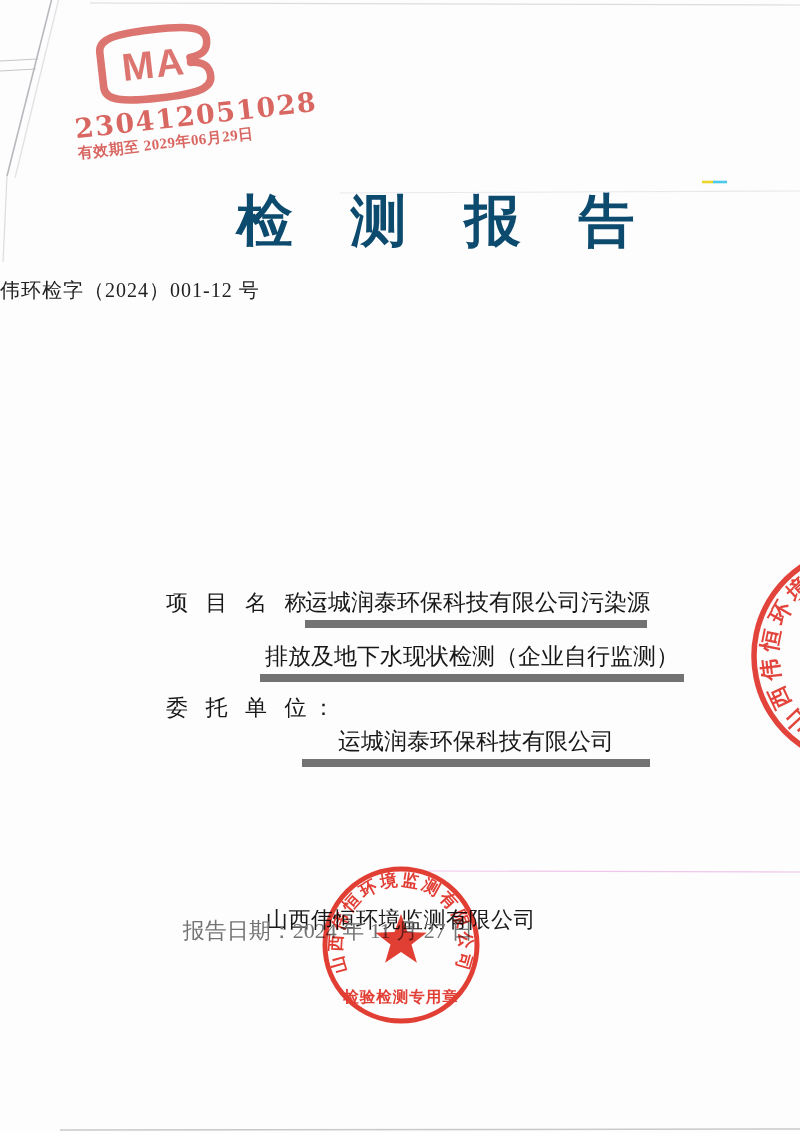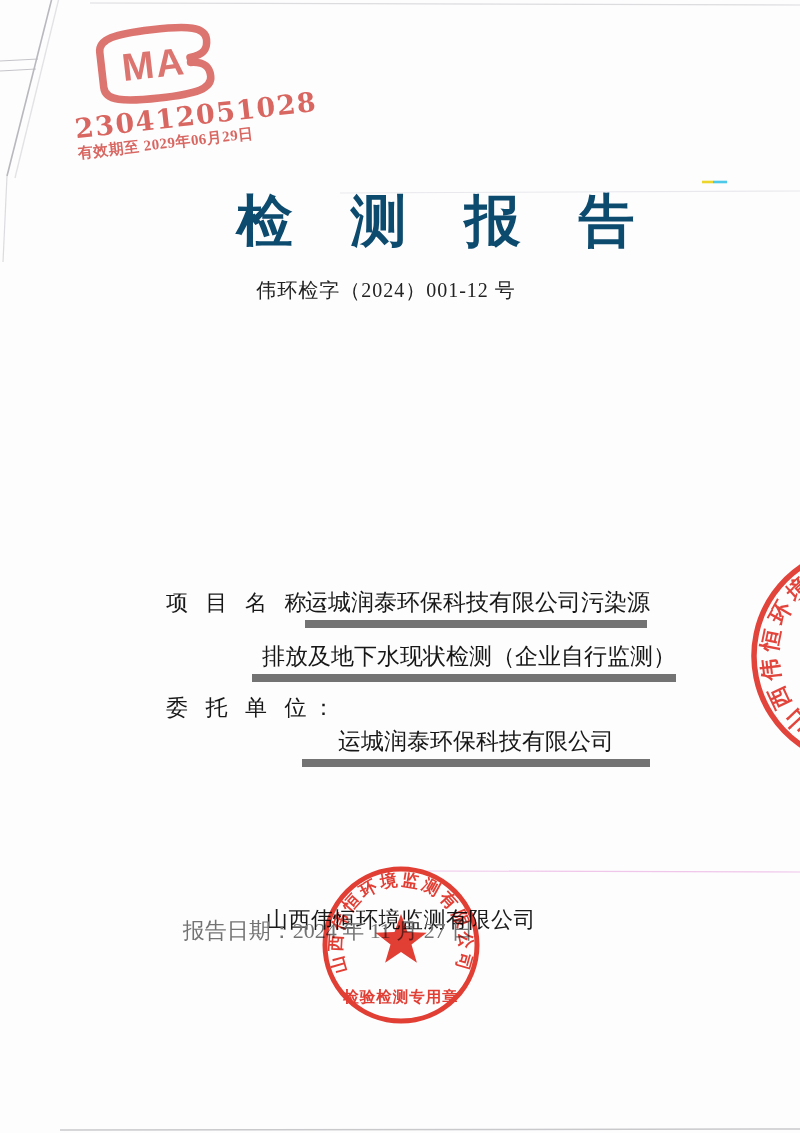--- a/index.html
+++ b/index.html
@@ -30,36 +30,36 @@
   }
 
   
   .title{
     position:absolute; left:0; top:192px; width:800px; text-align:center;
     font-family:"Liberation Sans", sans-serif; font-weight:900;
     font-size:56px; line-height:1.05; letter-spacing:1px; color:#0c4a6e;
     z-index:2; white-space:nowrap;padding-left:36px;
   }
   .report-no{
-    position:absolute; left:0; top:277px; width:740px; text-align:center;
-    font-size:20px; letter-spacing:1px; color:#222; z-index:2;padding-left:16px;
+    position:absolute; left:0; top:277px; width:740px; 
+    font-size:20px; letter-spacing:1px; color:#222; z-index:2;
   }
 
   
   .field-label{
     position:absolute; font-size:22px; letter-spacing:6px; color:#171717;
     white-space:nowrap; z-index:2;
   }
   .field-value{
     position:absolute; font-size:23px; color:#171717; text-align:center;
     line-height:35px; border-bottom:8px solid #737373; white-space:nowrap;
     z-index:2;
   }
   .v1{left:305px; top:585px; width:342px;}
-  .v2{left:252px; top:639px; width:424px;text-align:right;}
+  .v2{left:260px; top:639px; width:424px;}
   .v3{left:302px; top:690px; width:348px; line-height:35px;margin-top:34px;}
   .l1{left:166px; top:588px;}
   .l3{left:166px; top:693px;}
 
   
   .company{
     position:absolute; left:0; top:905px; width:802px; text-align:center;
     font-size:22px; letter-spacing:.5px; color:#1a1a1a; z-index:2; white-space:nowrap;
   }
   .date{

